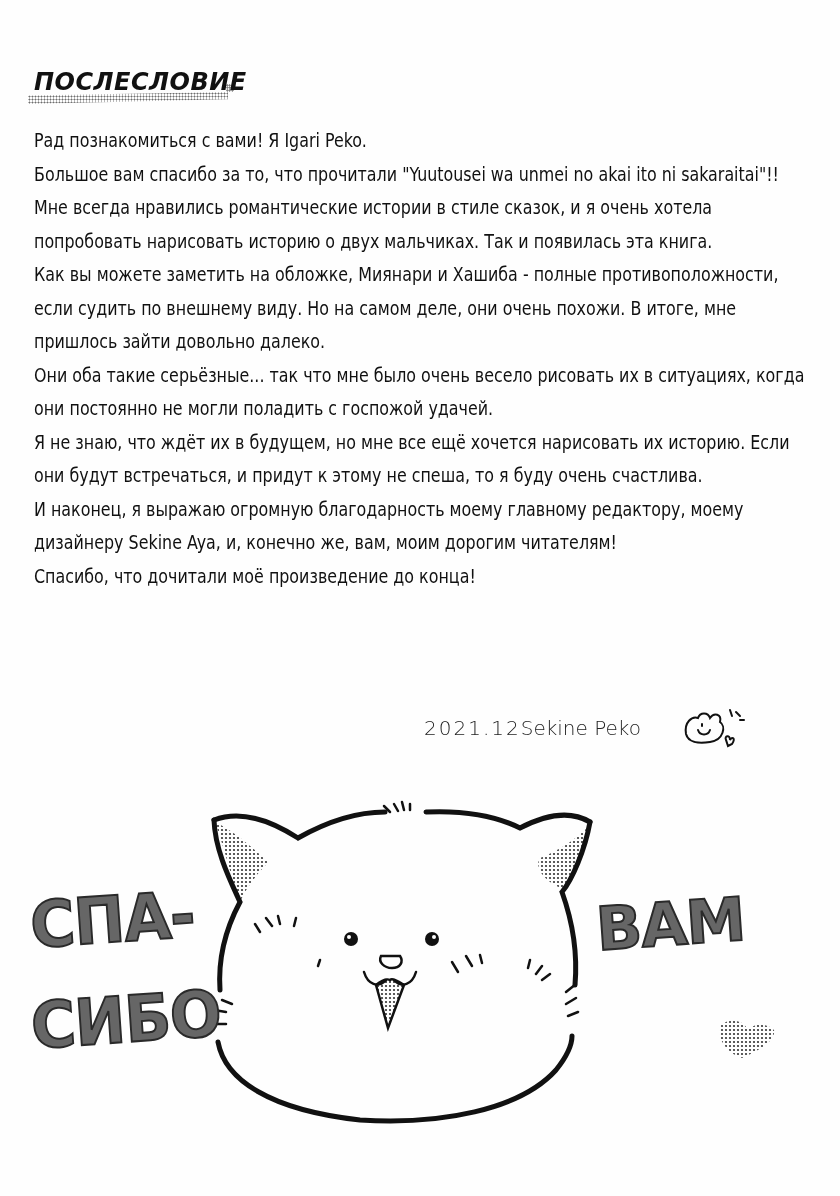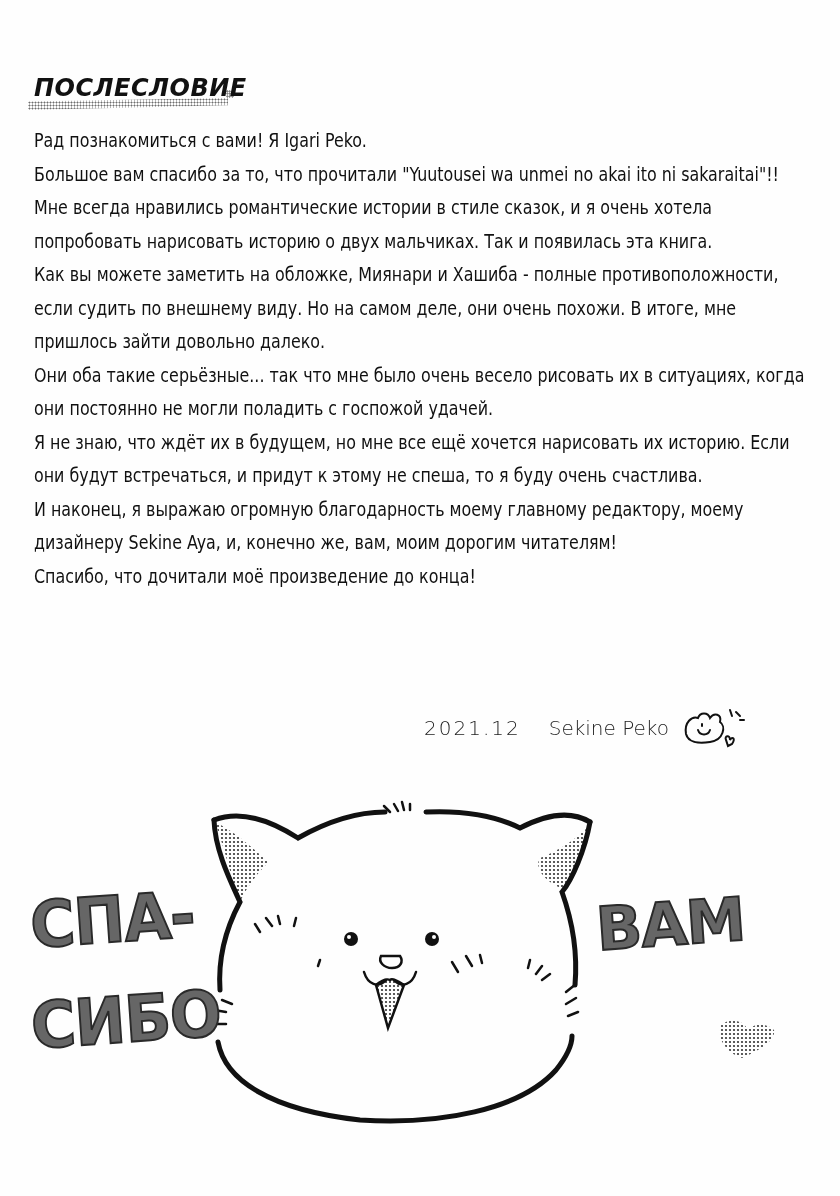--- a/index.html
+++ b/index.html
@@ -8,21 +8,21 @@
     }
     body {
       width: 840px; height: 1196px;
       position: relative; overflow: hidden;
       font-family: "DejaVu Sans", sans-serif;
       color: #111111;
     }
     .page { position: absolute; inset: 0; background: #fefefe; }
 
     
-    .heading-wrap { position: absolute; left: 34px; top: 74px; }
+    .heading-wrap { position: absolute; left: 34px; top: 68px; }
     .heading {
       font-family: "DejaVu Sans", sans-serif;
       font-weight: bold; font-style: italic;
       font-size: 24px; letter-spacing: 0.5px;
       color: #111;
       position: relative; z-index: 2;
     }
     .heading-dots {
       position: absolute; left: -6px; top: 24px;
       width: 200px; height: 12px;
@@ -48,21 +48,21 @@
       transform: scaleX(0.93); transform-origin: left top;
       width: 830px;
     }
     .body-text p { margin: 0; }
 
     
     .signature {
       position: absolute; left: 424px; top: 716px;
       font-family: "DejaVu Sans", sans-serif;
       font-size: 20px; color: #222;
-      display: flex; align-items: center; gap: 28px;
+      display: flex; align-items: center; gap: 0;
       font-weight: 300;
     }
     .sig-date { letter-spacing: 2px; }
     .frog-icon { position: absolute; left: 680px; top: 704px; }
 
     
     .illustration { position: absolute; left: 0; top: 780px; width: 840px; height: 416px; }
     .thanks-text {
       position: absolute;
       font-family: "DejaVu Sans", sans-serif;

